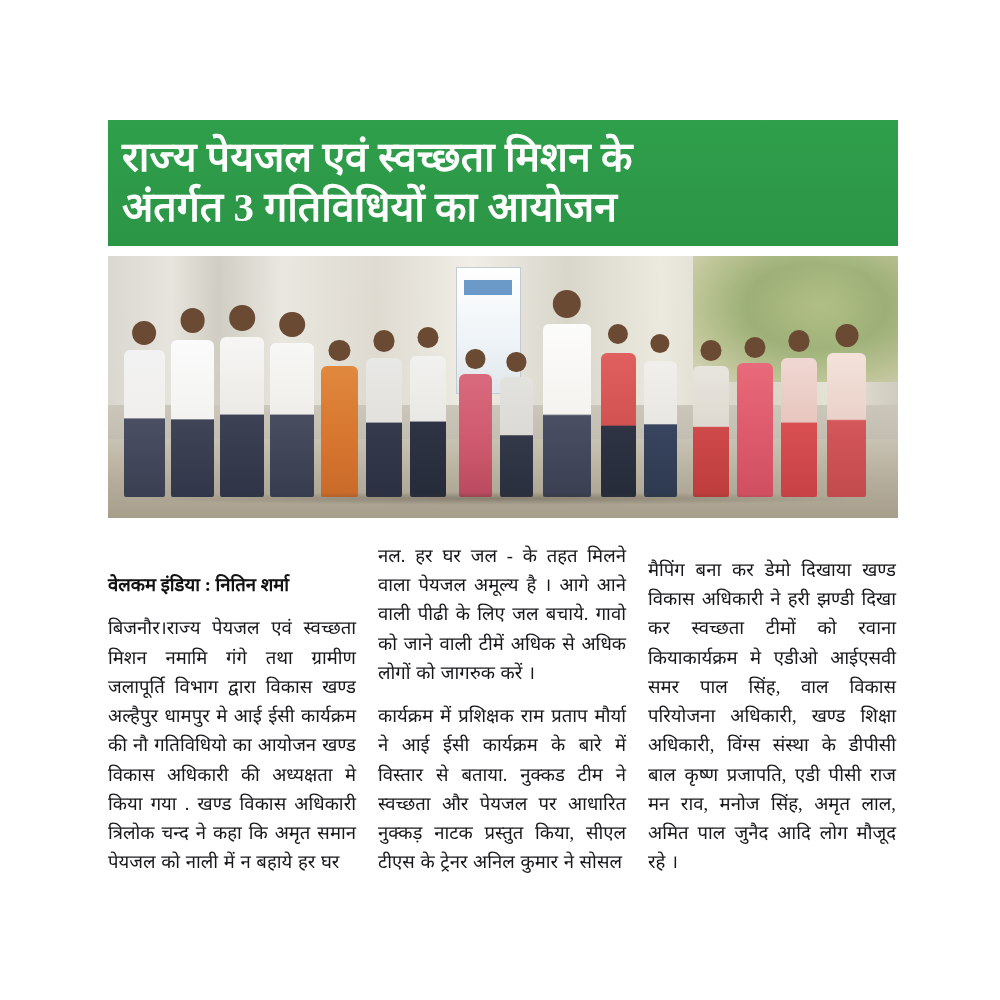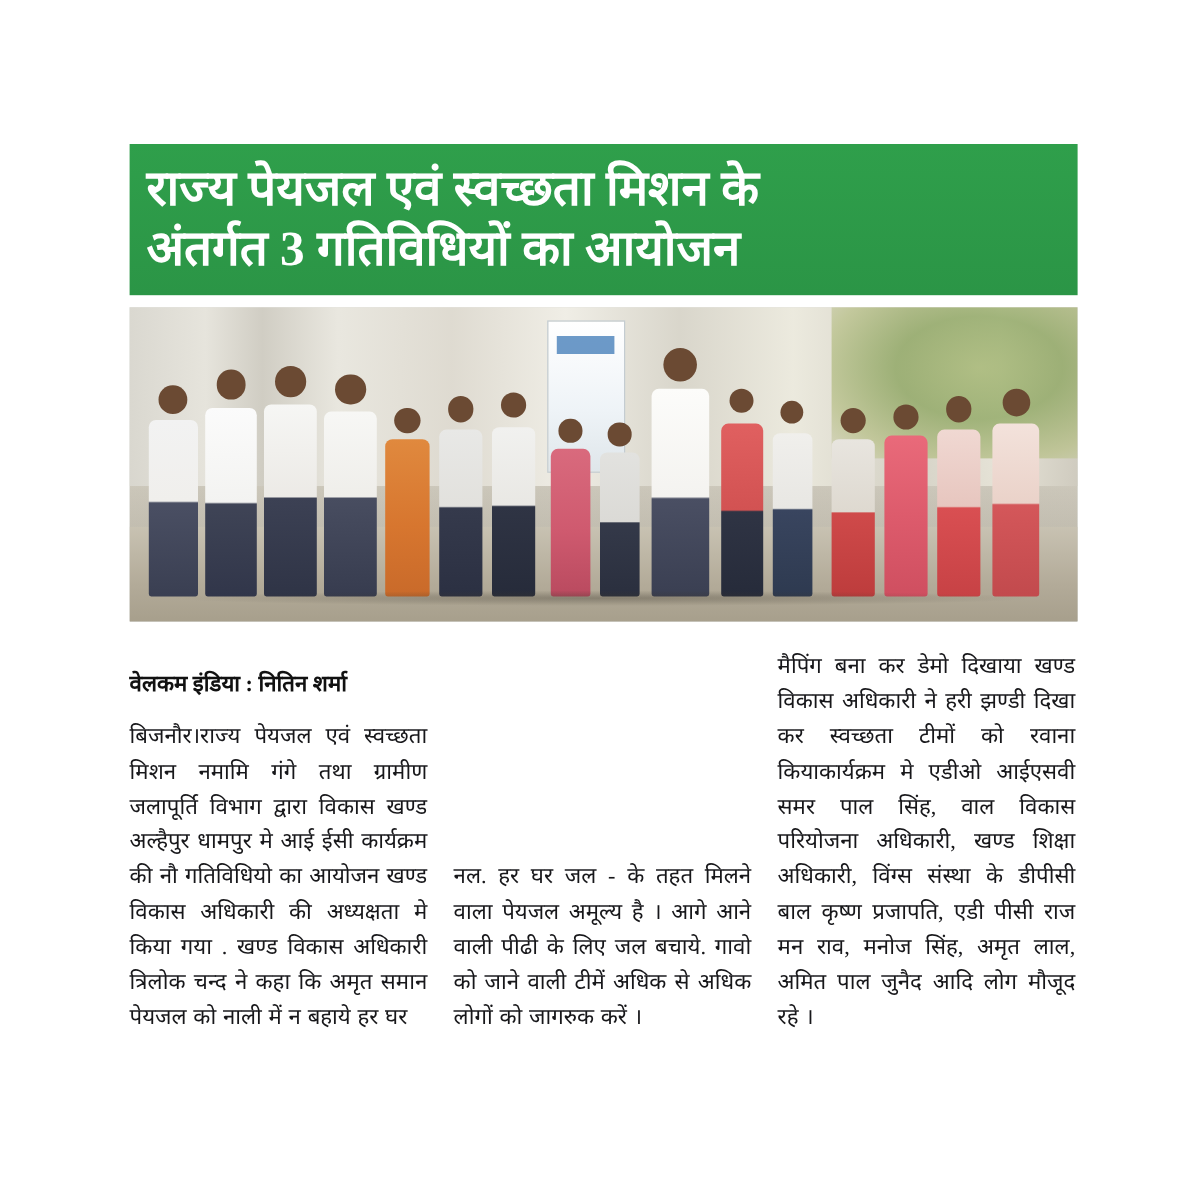--- a/index.html
+++ b/index.html
@@ -238,20 +238,21 @@
 
     <div class="article">
 
       <div class="col col-1">
         <div class="byline">वेलकम इंडिया : नितिन शर्मा</div>
         <p class="para">बिजनौर।राज्य पेयजल एवं स्वच्छता मिशन नमामि गंगे तथा ग्रामीण जलापूर्ति विभाग द्वारा विकास खण्ड अल्हैपुर धामपुर मे आई ईसी कार्यक्रम की नौ गतिविधियो का आयोजन खण्ड विकास अधिकारी की अध्यक्षता मे किया गया . खण्ड विकास अधिकारी त्रिलोक चन्द ने कहा कि अमृत समान पेयजल को नाली में न बहाये हर घर</p>
       </div>
 
       <div class="col col-2">
         <p class="para">नल. हर घर जल - के तहत मिलने वाला पेयजल अमूल्य है । आगे आने वाली पीढी के लिए जल बचाये. गावो को जाने वाली टीमें अधिक से अधिक लोगों को जागरुक करें ।</p>
+        <p class="para">कार्यक्रम में प्रशिक्षक राम प्रताप मौर्या ने आई ईसी कार्यक्रम के बारे में विस्तार से बताया. नुक्कड टीम ने स्वच्छता और पेयजल पर आधारित नुक्कड़ नाटक प्रस्तुत किया, सीएल टीएस के ट्रेनर अनिल कुमार ने सोसल</p>
       </div>
 
       <div class="col col-3">
         <p class="para">मैपिंग बना कर डेमो दिखाया खण्ड विकास अधिकारी ने हरी झण्डी दिखा कर स्वच्छता टीमों को रवाना कियाकार्यक्रम मे एडीओ आईएसवी समर पाल सिंह, वाल विकास परियोजना अधिकारी, खण्ड शिक्षा अधिकारी, विंग्स संस्था के डीपीसी बाल कृष्ण प्रजापति, एडी पीसी राज मन राव, मनोज सिंह, अमृत लाल, अमित पाल जुनैद आदि लोग मौजूद रहे ।</p>
       </div>
 
     </div>
   </div>
 </div>
 

